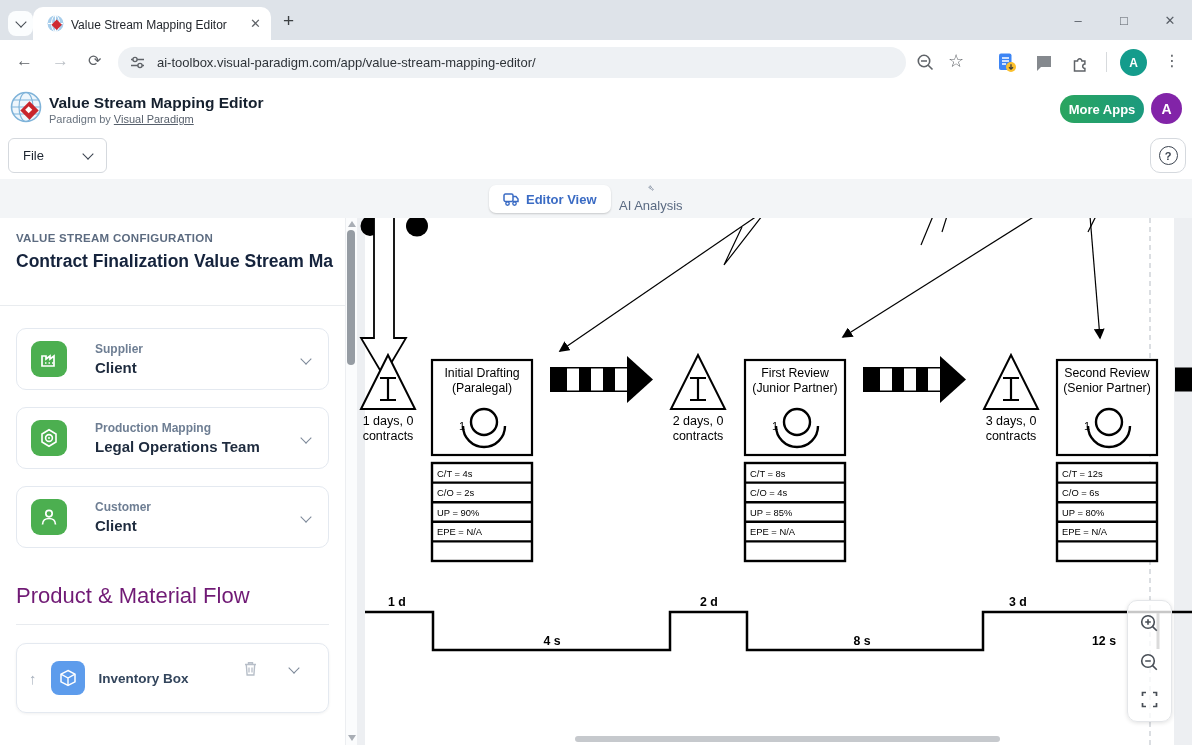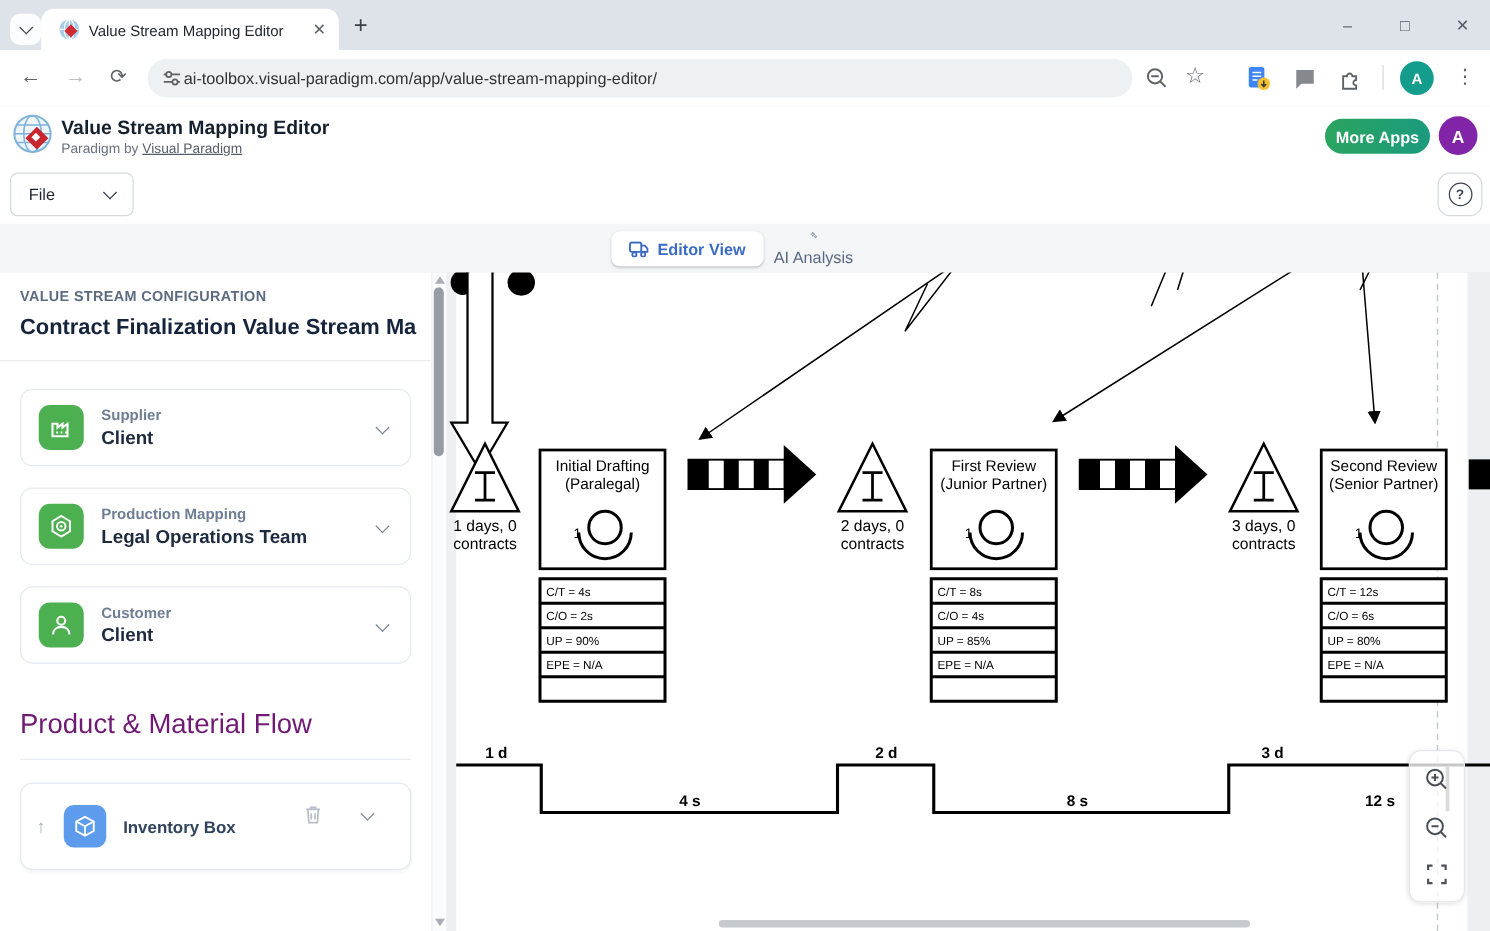--- a/index.html
+++ b/index.html
@@ -11,21 +11,21 @@
   .tabsearch{left:8px;top:11px;width:25px;height:25px;border-radius:8px;background:#fbfdfe;
              display:flex;align-items:center;justify-content:center;}
   .tab{left:33px;top:7px;width:238px;height:33px;background:#fff;border-radius:10px 10px 0 0;}
   .tab-title{left:38px;top:11px;font-size:12px;color:#23272d;width:180px;white-space:nowrap;
              overflow:hidden;}
   .winbtn{top:12px;width:24px;height:18px;color:#585e66;font-size:13px;text-align:center;line-height:18px;}
   .toolbar{left:0;top:40px;width:1192px;height:45px;background:#fff;border-bottom:1px solid #dadee2;}
   .navglyph{font-size:17px;color:#5f6368;top:51px;}
   .urlbar{left:118px;top:47px;width:788px;height:31px;border-radius:16px;background:#eef1f4;
           display:flex;align-items:center;}
-  .urltext{font-size:13px;color:#2e3338;margin-left:2px;white-space:nowrap;overflow:hidden;}
+  .urltext{font-size:13px;color:#2e3338;margin-left:12px;white-space:nowrap;overflow:hidden;}
   .chev{display:inline-block;width:7px;height:7px;border-right:1.7px solid #7c8898;
         border-bottom:1.7px solid #7c8898;transform:rotate(45deg);}
   
   .appheader{left:0;top:85px;width:1192px;height:47px;background:#fff;border-bottom:1px solid #e8eaee;}
   .apptitle{left:49px;top:94px;font-size:15.5px;font-weight:700;color:#15202e;}
   .powered{left:49px;top:113px;font-size:11px;color:#68727e;}
   .powered a{color:#565f6b;text-align:center;}
   .moreapps{left:1060px;top:95px;width:84px;height:28px;border-radius:15px;
             background:linear-gradient(90deg,#2aa55f,#1b9a7e);color:#fff;font-size:13px;
             font-weight:700;display:flex;align-items:center;justify-content:center;cursor:pointer;}
@@ -41,29 +41,29 @@
             font-size:11px;font-weight:700;color:#3c4450;display:flex;align-items:center;justify-content:center;}
   
   .viewstrip{left:0;top:179px;width:1192px;height:39px;background:#f3f5f7;border-bottom:1px solid #e7e9ec;}
   .vtab-active{left:489px;top:185px;height:28px;background:#fff;border-radius:7px;
                box-shadow:0 1px 2px rgba(0,0,0,.18);display:flex;align-items:center;gap:7px;
                padding:0 14px;font-size:13px;font-weight:700;color:#3a6bc4;cursor:pointer;}
   .vtab{left:607px;top:185px;height:28px;display:flex;align-items:center;gap:7px;padding:0 12px;
         font-size:13px;color:#5a6a82;cursor:pointer;flex-direction:column;}
   
   .sidebar{left:0;top:218px;width:345px;height:527px;background:#fff;overflow:hidden;}
-  .sb-head{padding:14px 16px 0 16px;border-bottom:1px solid #e9ecef;height:56px;}
+  .sb-head{padding:14px 16px 17px 16px;border-bottom:1px solid #e9ecef;height:56px;}
   .sb-label{font-size:11.5px;font-weight:700;letter-spacing:.3px;color:#5c6b80;}
   .sb-title{margin-top:7px;font-size:17.5px;font-weight:700;color:#15233c;white-space:nowrap;overflow:hidden;width:322px;}
   .sb-cards{padding:22px 16px 0 16px;}
   .sb-card{position:relative;height:62px;border:1px solid #e4e9f0;border-radius:10px;background:#fff;
            display:flex;align-items:center;padding-left:14px;box-sizing:border-box;margin-bottom:17px;cursor:pointer;}
   .sb-ic{width:36px;height:36px;border-radius:9px;background:#4caf50;display:flex;align-items:center;
          justify-content:center;flex:0 0 36px;}
-  .sb-card-text{margin-left:14px;}
+  .sb-card-text{margin-left:28px;}
   .sb-card-label{font-size:12px;font-weight:600;color:#6e7e93;}
   .sb-card-value{font-size:15px;font-weight:700;color:#1e2b3e;margin-top:3px;}
   .sb-chev{position:absolute;right:18px;top:26px;}
   .flow-title{margin:35px 16px 0 16px;font-size:22px;font-weight:400;color:#701a75;}
   .flow-divider{margin:15px 16px 0 16px;border-top:1px solid #e8ebef;}
   .inbound{position:relative;margin:18px 16px 0 16px;height:52px;border:1.5px dashed #c8d2df;
            border-radius:8px;display:flex;align-items:center;padding-left:24px;box-sizing:border-box;cursor:pointer;}
   .inb-ic{width:34px;height:34px;border-radius:8px;background:#f0b950;display:flex;align-items:center;justify-content:center;}
   .inb-label{margin-left:22px;font-size:14.5px;font-weight:700;color:#33455c;}
   .invcard{position:relative;margin:18px 16px 0 16px;height:70px;border:1px solid #e4e9f0;border-radius:10px;

